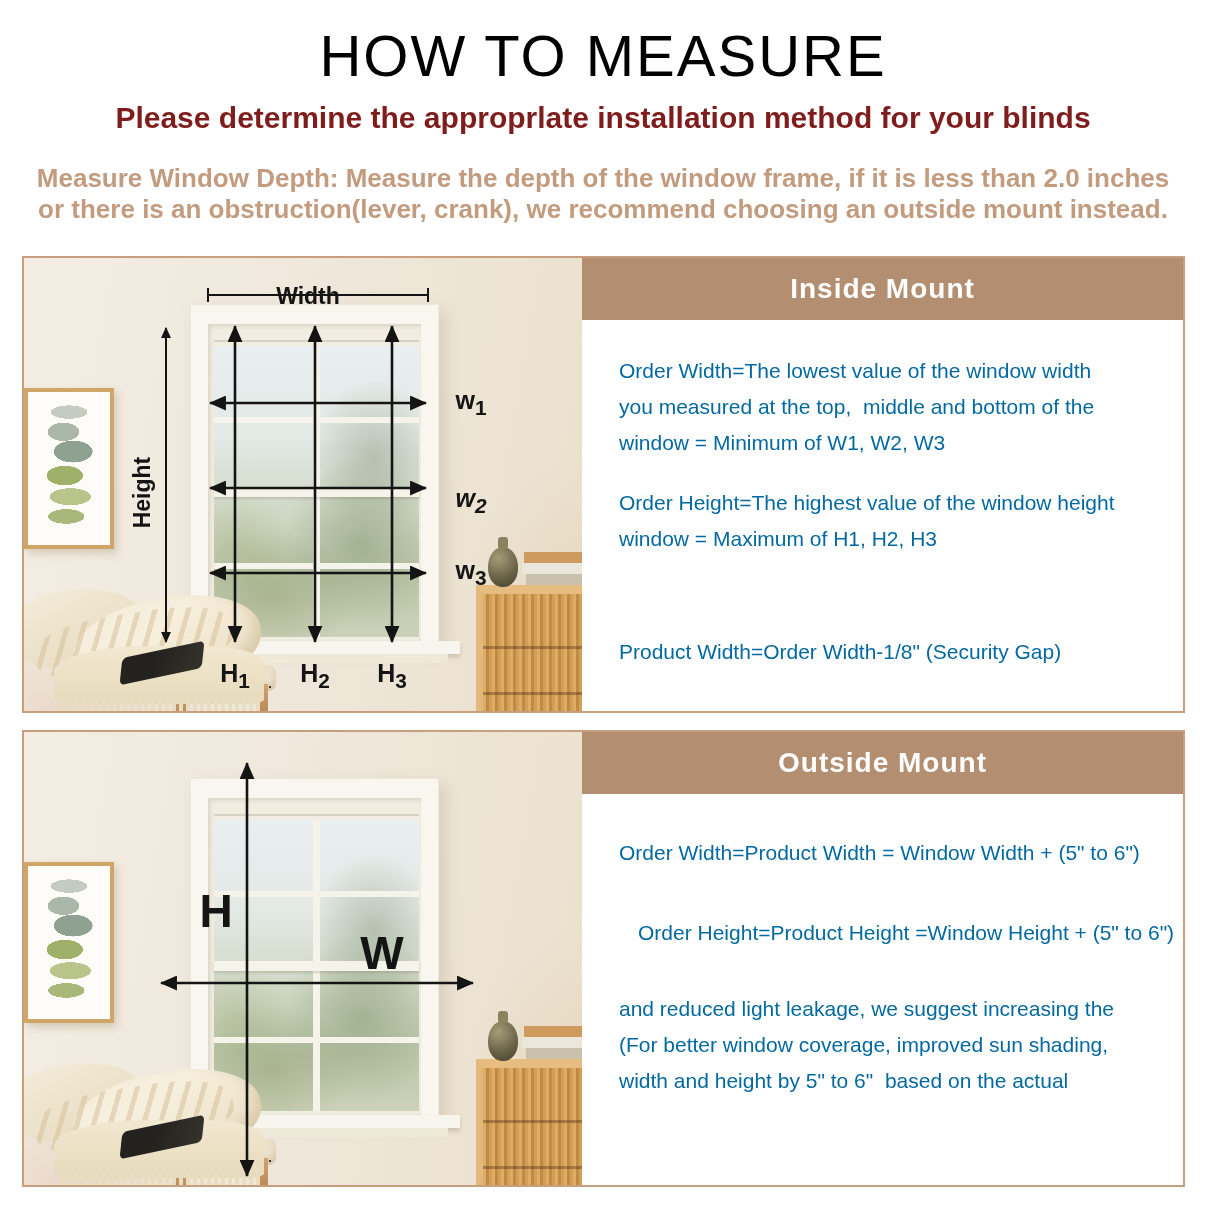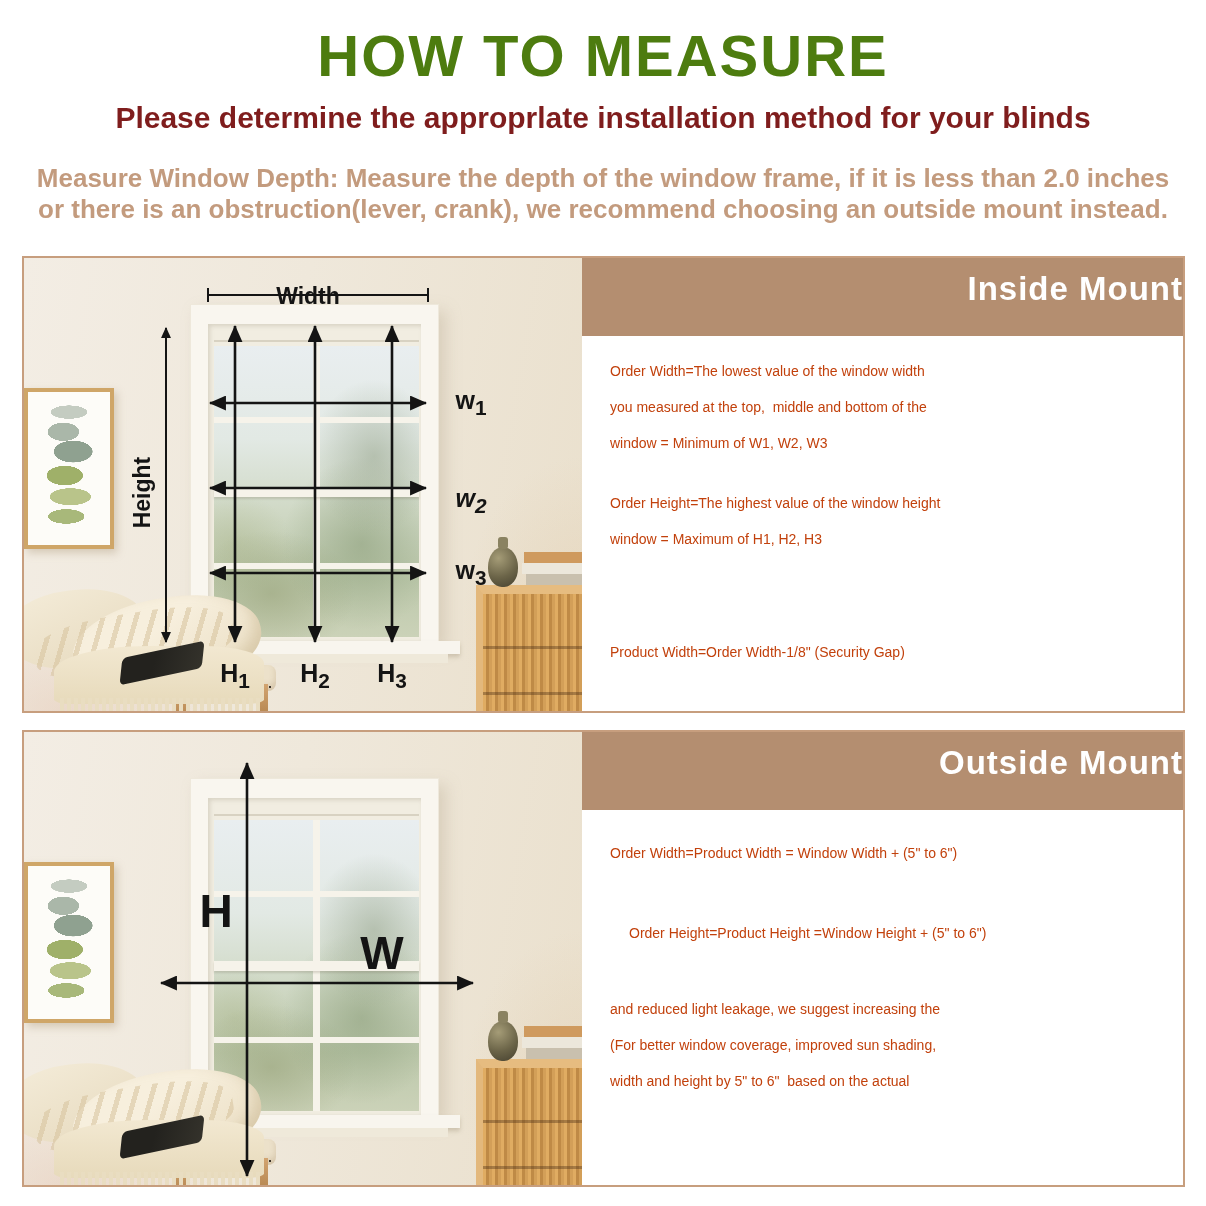--- a/index.html
+++ b/index.html
@@ -1,21 +1,21 @@
 <!DOCTYPE html>
 <html><head>
 <meta charset="utf-8">
 <style>
   html,body{margin:0;padding:0;background:#ffffff;}
   .page{position:relative;width:1206px;height:1206px;background:#ffffff;overflow:hidden;
         font-family:"Liberation Sans", sans-serif;}
 
   
   .main-title{position:absolute;top:22px;left:0;width:100%;text-align:center;
-    font-size:58px;font-weight:bold;letter-spacing:2px;color:#4d7c0f;}
+    font-size:58px;font-weight:normal;letter-spacing:2px;color:#000000;}
   .main-subtitle{position:absolute;top:101px;left:0;width:100%;text-align:center;
     font-size:30px;font-weight:bold;color:#7f1d1d;}
   .depth-note{position:absolute;top:163px;left:0;width:100%;text-align:center;
     font-size:26px;font-weight:bold;color:#c39b7e;line-height:31px;}
   .depth-note div{white-space:pre;}
 
   
   .panel{position:absolute;left:22px;width:1163px;height:457px;background:#fff;
     border:2px solid #c79e7e;box-sizing:border-box;overflow:hidden;}
   #inside-panel{top:256px;}
@@ -107,23 +107,23 @@
   .wlbl{font-size:25px;width:50px;left:422px;}
   .w1{top:128px;} .w2{top:226px;font-style:italic;} .w3{top:298px;}
   .hlbl{font-size:25px;width:50px;top:401px;}
   .h1{left:186px;} .h2{left:266px;} .h3{left:343px;}
   .big-lbl{font-size:46px;}
   .lblH{left:162px;top:152px;width:60px;}
   .lblW{left:328px;top:194px;width:60px;}
 
   
   .info{position:absolute;left:558px;top:0;right:0;bottom:0;background:#ffffff;}
-  .info-header{height:78px;background:#b48e70;color:#ffffff;font-size:33px;font-weight:bold;
-    text-align:right;line-height:62px;letter-spacing:1px;}
-  .para{position:absolute;left:28px;color:#c2410c;font-size:14px;}
+  .info-header{height:62px;background:#b48e70;color:#ffffff;font-size:28px;font-weight:bold;
+    text-align:center;line-height:62px;letter-spacing:1px;}
+  .para{position:absolute;left:37px;color:#0369a1;font-size:21px;}
   .para .line{height:36px;line-height:36px;white-space:pre;}
   #inside-panel .pa1{top:95px;} #inside-panel .pa2{top:227px;} #inside-panel .pa3{top:376px;}
   #outside-panel .pa1{top:103px;} #outside-panel .pa2{top:183px;margin-left:19px;} #outside-panel .pa3{top:259px;}
 </style>
 </head>
 <body>
 
 <div class="page">
 
   <div class="main-title">HOW TO MEASURE</div>

